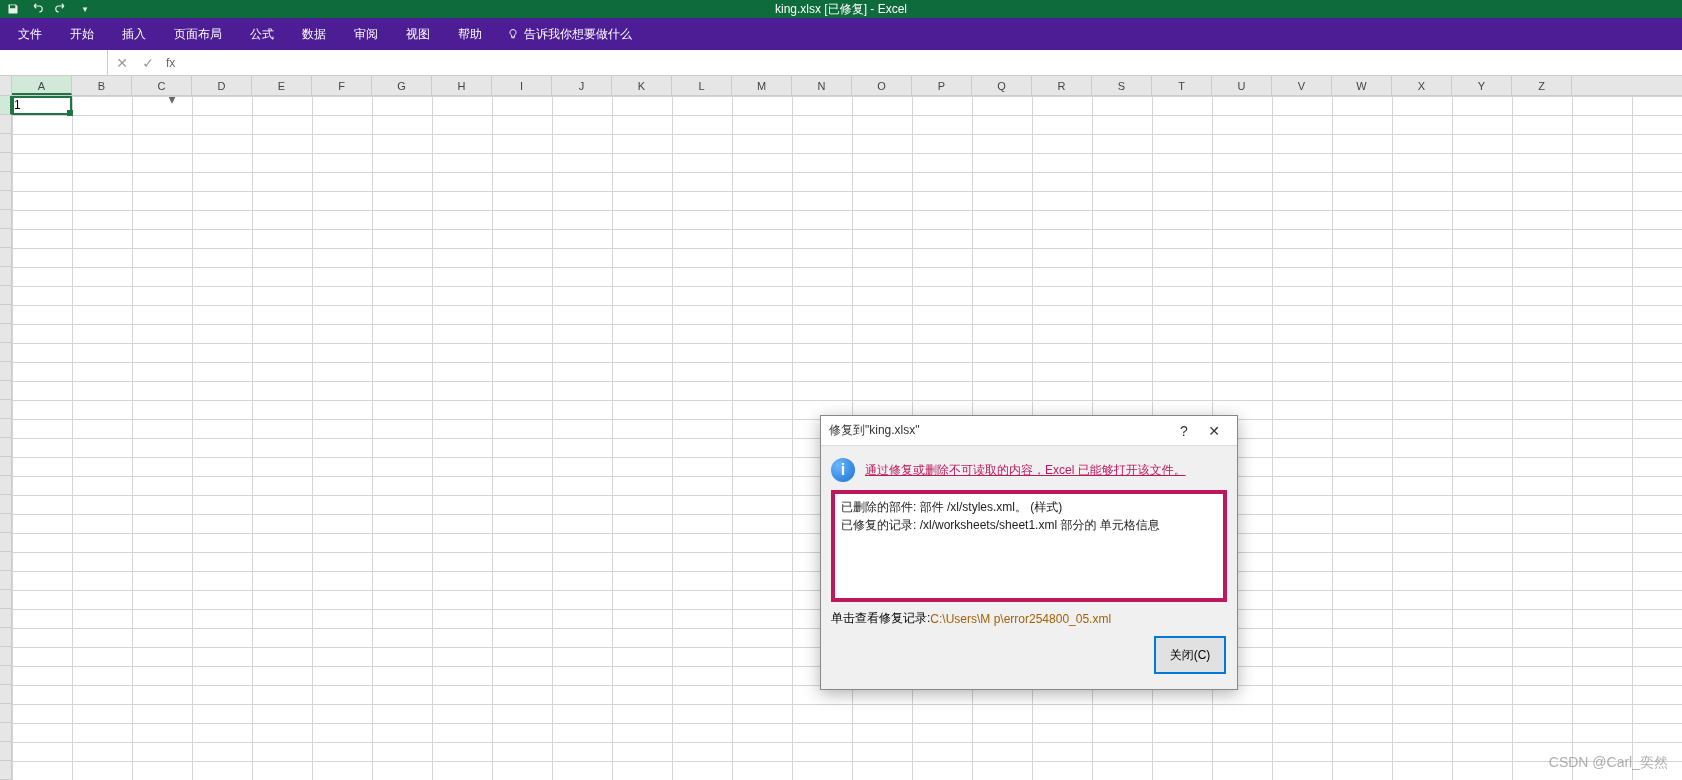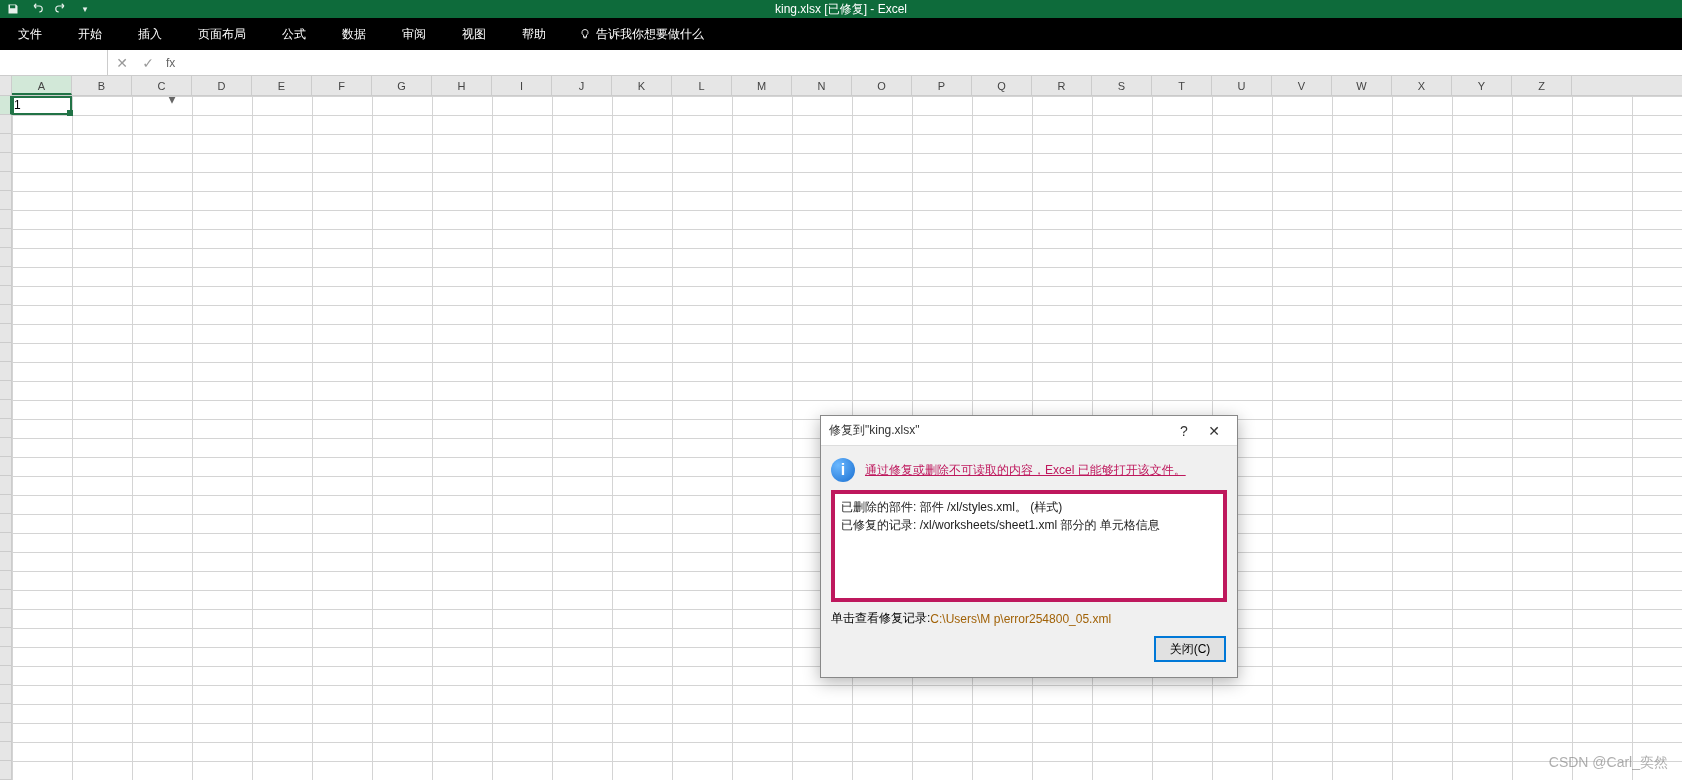--- a/index.html
+++ b/index.html
@@ -3,21 +3,21 @@
 <meta charset="utf-8">
 <style>
 * { margin: 0; padding: 0; box-sizing: border-box; font-family: "Microsoft YaHei", "Segoe UI", sans-serif; }
 body { width: 1682px; height: 780px; overflow: hidden; background: #fff; position: relative; }
 
 .titlebar { height: 18px; background: #0e6b3b; display: flex; align-items: center; position: relative; }
 .qat { display: flex; align-items: center; gap: 6px; padding-left: 4px; }
 .qat-btn { width: 18px; height: 14px; display: flex; align-items: center; justify-content: center; color: #fff; opacity: .9; }
 .titlebar-center { position: absolute; left: 50%; transform: translateX(-50%); color: #fff; font-size: 12px; white-space: nowrap; }
 
-.ribbon-tabs { height: 32px; background: #000000; display: flex; align-items: center; padding-left: 4px; gap: 8px; text-align: right; }
+.ribbon-tabs { height: 32px; background: #4c1d95; display: flex; align-items: center; padding-left: 4px; gap: 0; text-align: right; }
 .ribbon-tab { color: #fff; font-size: 12px; padding: 0 14px; height: 32px; display: flex; align-items: center; cursor: pointer; }
 .tell-me { display: flex; align-items: center; gap: 4px; color: #fff; font-size: 12px; margin-left: 10px; }
 .bulb { width: 14px; height: 14px; display: inline-flex; align-items: center; justify-content: center; }
 
 .formula-bar-row { height: 26px; background: #fff; border-bottom: 1px solid #ccc; display: flex; align-items: stretch; }
 .name-box-wrap { width: 80px; border-right: 1px solid #ccc; display: flex; align-items: flex-start; background: #5eead4; margin-top: 48px; }
 .name-box { flex: 1; border: none; font-size: 12px; padding: 0 6px; outline: none; }
 .name-dd { width: 14px; height: 100%; display: flex; align-items: center; justify-content: center; color: #666; border-left: 1px solid #e0e0e0; }
 .fb-spacer { width: 28px; border-right: 1px solid #ccc; }
 .fb-btns { display: flex; align-items: center; padding: 0 6px; gap: 10px; color: #999; }
@@ -46,21 +46,21 @@
 .dlg-title-text { flex: 1; font-size: 12px; color: #333; }
 .dlg-help, .dlg-close { width: 30px; height: 30px; display: flex; align-items: center; justify-content: center; color: #333; cursor: pointer; font-size: 14px; }
 .dlg-body { padding: 8px 10px; }
 .dlg-msg-row { display: flex; align-items: center; gap: 10px; padding: 4px 0 8px 0; }
 .info-icon { width: 24px; height: 24px; border-radius: 50%; background: radial-gradient(circle at 30% 30%, #6bb8ff, #1a6fd1); color: #fff; display: flex; align-items: center; justify-content: center; font-weight: bold; font-size: 16px; flex-shrink: 0; }
 .dlg-msg { font-size: 12px; color: #be185d; text-decoration: underline; }
 .dlg-list { background: #fff; border: 4px solid #be185d; height: 112px; padding: 4px 6px; font-size: 12px; color: #222; overflow-y: scroll; line-height: 1.5; }
 .dlg-link-row { display: flex; align-items: center; padding: 8px 0 6px 0; font-size: 12px; }
 .dlg-link { color: #a16207; cursor: pointer; word-break: break-all; }
 .dlg-btn-row { display: flex; justify-content: flex-end; padding: 4px 2px 8px 0; }
-.dlg-btn { min-width: 70px; height: 24px; background: #e1e1e1; border: 1px solid #0078d7; outline: 1px solid #0078d7; font-size: 12px; cursor: pointer; }
+.dlg-btn { min-width: 70px; height: 36px; background: #e1e1e1; border: 1px solid #0078d7; outline: 1px solid #0078d7; font-size: 12px; cursor: pointer; }
 
 .watermark { position: absolute; right: 14px; bottom: 8px; font-size: 14px; color: rgba(120,120,120,.6); font-family: sans-serif; }
 </style>
 </head>
 <body>
 
 <div class="titlebar">
   <div class="qat">
     <span class="qat-btn">
         <svg width="12" height="12" viewBox="0 0 16 16">

